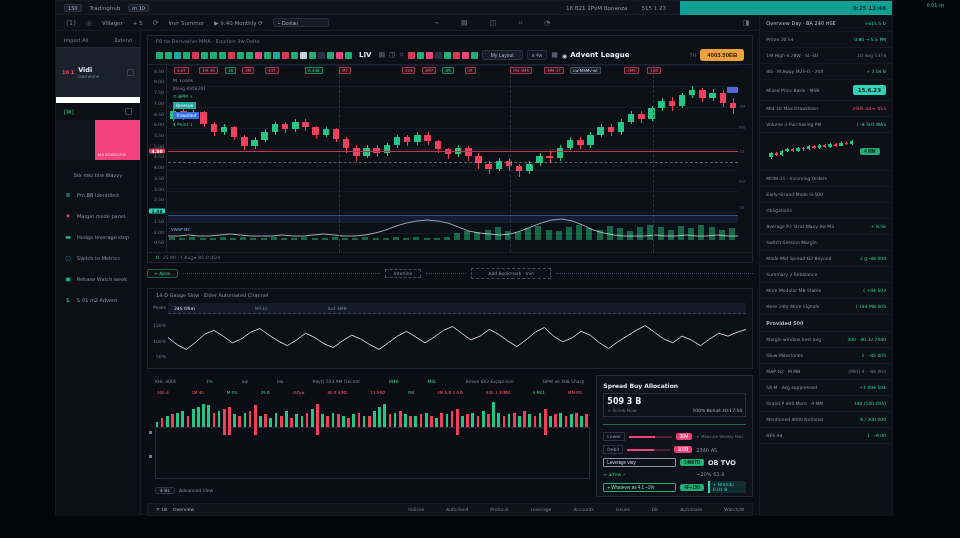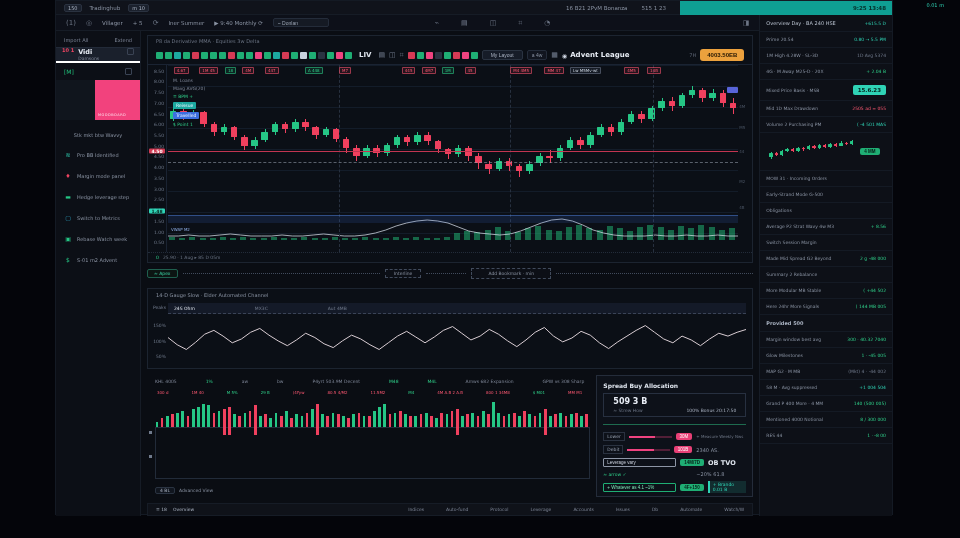--- a/index.html
+++ b/index.html
@@ -19,21 +19,21 @@
   .topbar2{height:16px;background:#0d1019;border-bottom:1px solid #161c26;display:flex;align-items:center;gap:10px;padding:0 10px;font-size:5.5px;color:#8a93a3}
   .tb2-ic{color:#6b7484;font-size:7px}
   .tb2-icons{display:flex;gap:22px;margin-left:96px}
   .searchbox{width:56px;height:9px;background:#151a24;border:1px solid #242c3a;border-radius:2px;color:#9aa3b2;font-size:5px;padding:0 4px}
   .tb2-far{margin-left:auto;color:#6b7484;font-size:7px}
 
   
   .work{display:flex;height:485px}
   .sidebar{width:85px;background:#0c0f16;border-right:1px solid #161c26;font-size:5px}
   .sb-tabs{display:flex;justify-content:space-between;padding:6px 8px 4px;color:#7d8596}
-  .sb-active{background:#1a202c;display:flex;gap:4px;padding:0 6px;border-top:1px solid #222a38;border-bottom:2px solid #ffffff}
+  .sb-active{background:#1a202c;display:flex;align-items:center;gap:4px;padding:18px 6px;border-top:1px solid #222a38;border-bottom:6px solid #ffffff}
   .sb-badge{color:#ef4461;font-size:5px;font-weight:bold;line-height:1}
   .sb-title{color:#e7ecf4;font-size:6.5px;font-weight:bold}
   .sb-sub{color:#7d8596;font-size:4.5px}
   .cbox{width:7px;height:7px;border:1px solid #3a4354;border-radius:1px;margin-left:auto}
   .sb-mark{display:flex;align-items:center;gap:10px;padding:5px 8px}
   .sb-mark .m{color:#21c07a;font-size:6px}
   .sb-media{display:flex;height:40px}
   .sb-media .dark{flex:1;background:#10151d}
   .sb-media .pink{width:45px;background:#f2427d;position:relative}
   .sb-media .pink span{position:absolute;bottom:3px;left:3px;font-size:3.5px;color:#ffe2ee;letter-spacing:.5px}
@@ -122,21 +122,21 @@
   .delta-plot{position:relative;flex:1;margin:0 2px 0 8px}
   .delta-box{position:absolute;left:0;right:0;top:30px;bottom:4px;border:1px solid #222b39}
   .dmark{position:absolute;left:-6px;width:3px;height:3px;background:#707a8c}
   .dbar{position:absolute}
   .delta-foot{height:14px;display:flex;align-items:center;gap:4px;padding:0 8px;font-size:4.5px;color:#8a93a3}
   .pill-sm{border:1px solid #2a3341;border-radius:2px;padding:0 4px;background:#11161f;color:#aab3c2}
 
   
   .ticket{width:157px;background:#0d1119;border:1px solid #242c3a;padding:6px;font-size:4.5px;display:flex;flex-direction:column}
   .tk-title{font-size:6px;font-weight:bold;color:#dfe5ee;margin-bottom:4px}
-  .tk-amount{border:1px solid #273040;padding:3px 9px;margin-bottom:4px}
+  .tk-amount{border:1px solid #273040;padding:3px 3px;margin-bottom:4px}
   .tk-amount .big{font-size:8px;font-weight:bold;color:#e8edf5}
   .tk-amount .row{display:flex;justify-content:space-between;margin-top:2px}
   .tk-amount .sub{color:#6b7484}.tk-amount .note{color:#aab3c2}
   .tk-div{border-top:1px solid #1e6b4f;margin:3px 0}
   .tk-row{display:flex;align-items:center;gap:4px;margin-top:4px}
   .tk-row .side{width:50px;margin-left:auto;text-align:left}
   .lab{border:1px solid #2a3240;color:#97a0b0;padding:1px 3px;font-size:4.5px}
   .slider{flex:1;height:2px;background:rgba(240,67,125,.3);position:relative}
   .slider i{position:absolute;left:0;top:0;bottom:0;width:62%;background:#ef4380;display:block}
   .btn-pink{background:#e84076;color:#fff;font-size:4.5px;padding:1px 4px;border-radius:2px;border:none}

